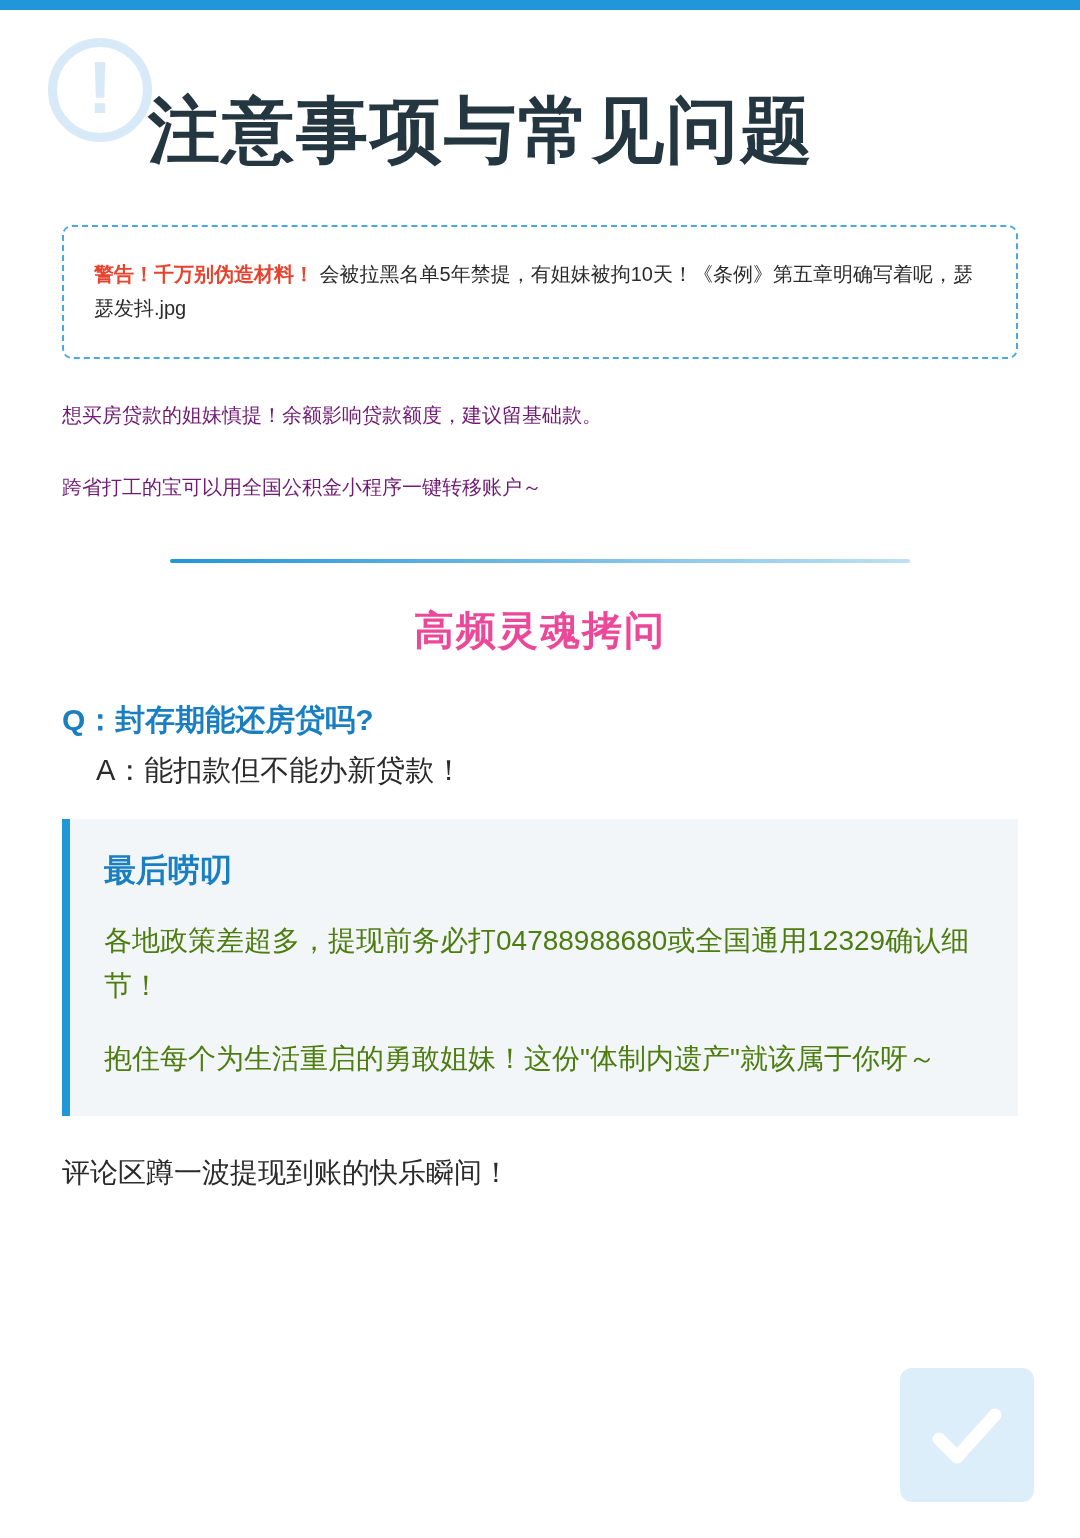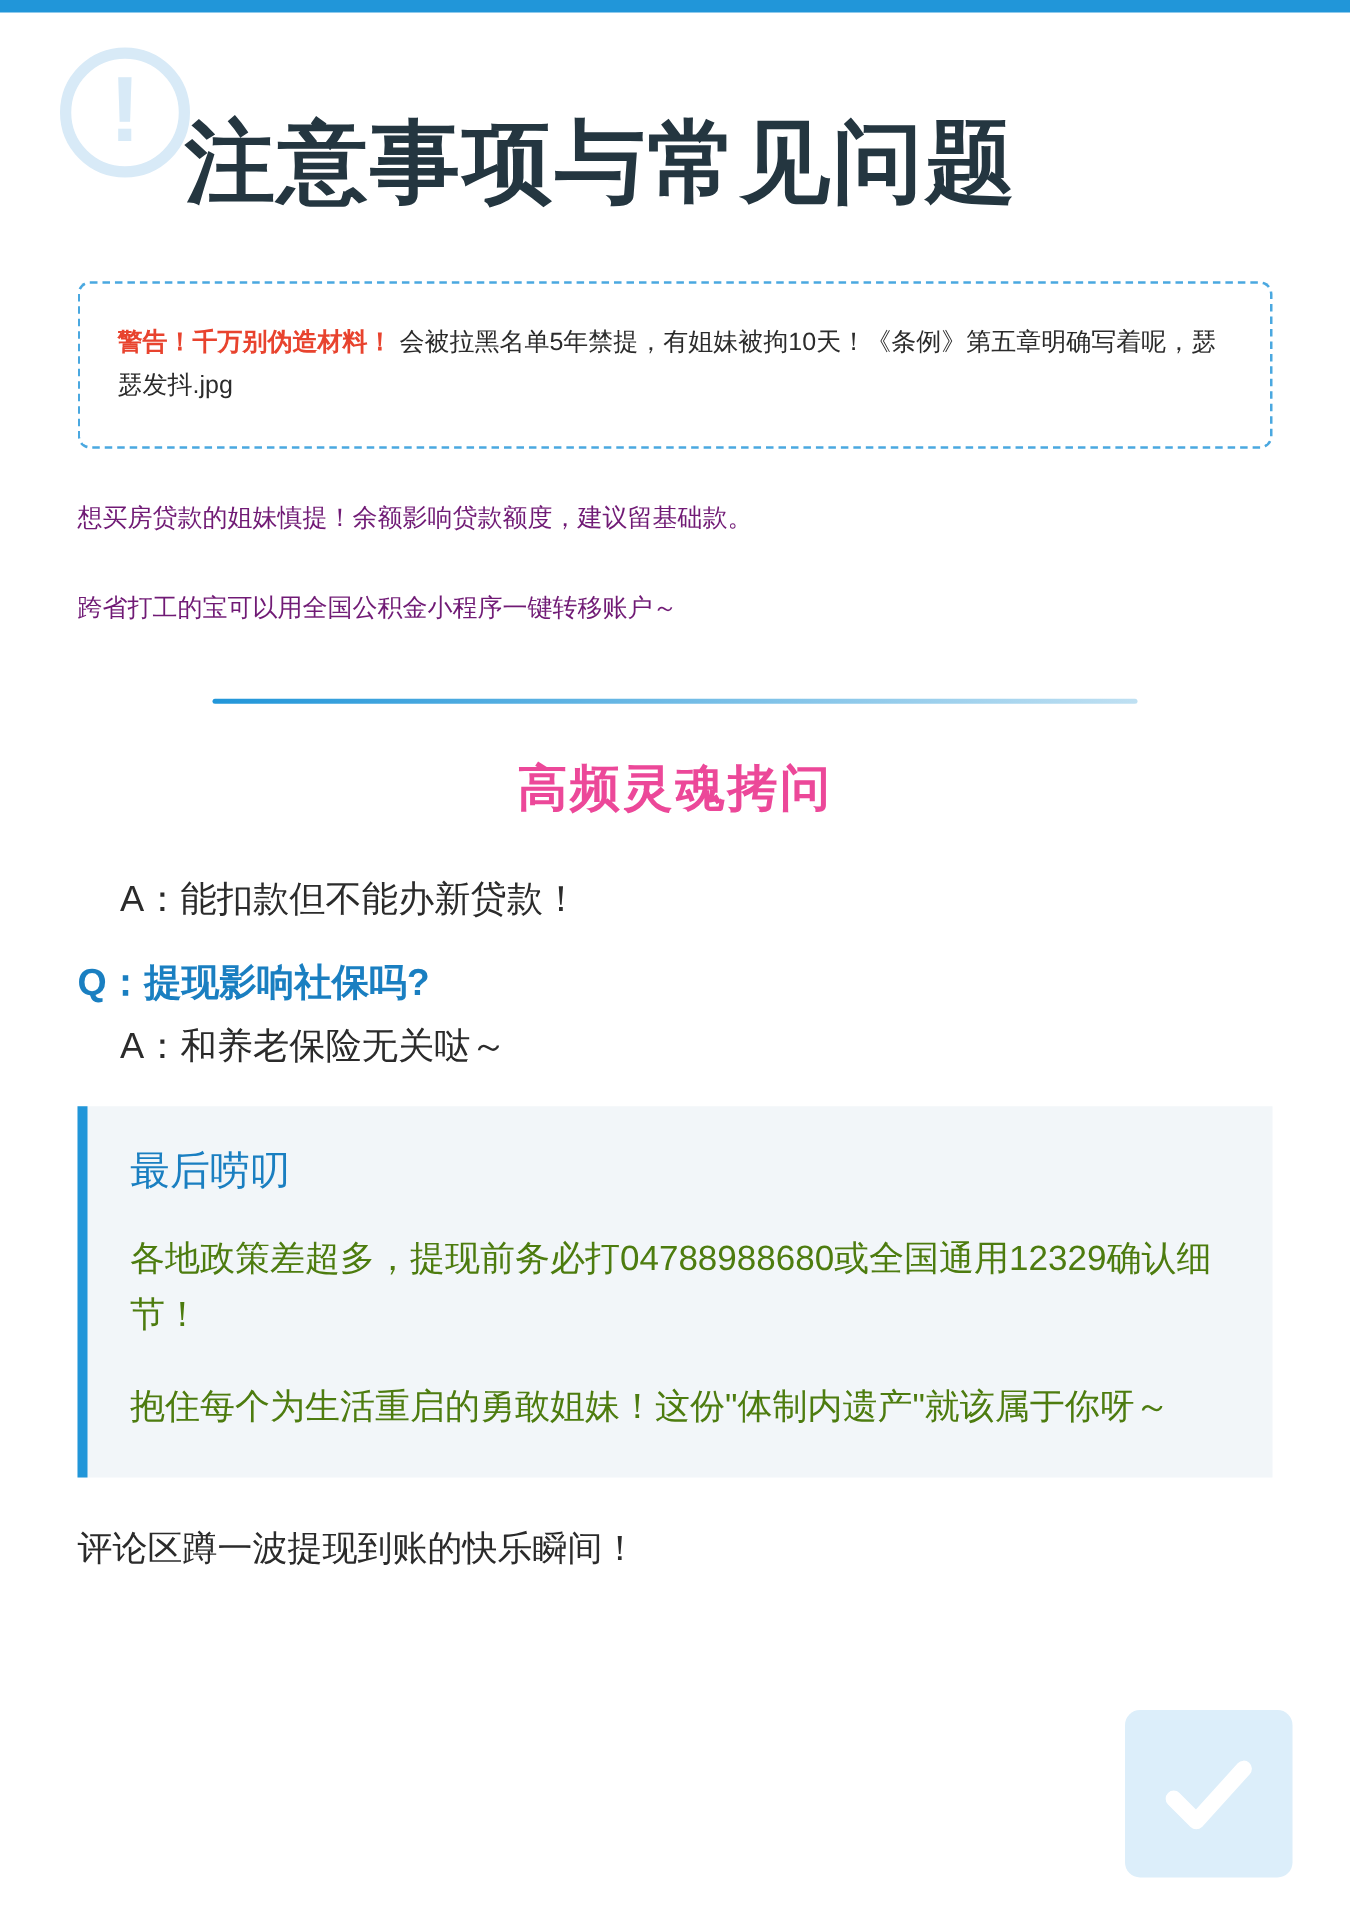--- a/index.html
+++ b/index.html
@@ -121,21 +121,21 @@
   }
   .note-box {
     margin-top: 28px;
     background: #f2f6f9;
     border-left: 8px solid #2196d9;
     padding: 30px 34px 34px 34px;
     box-sizing: border-box;
   }
   .note-title {
     font-size: 32px;
-    font-weight: normal;
+    font-weight: bold;
     color: #1a7fc1;
     margin: 0 0 26px 0;
   }
   .note-para {
     font-size: 28px;
     line-height: 1.6;
     color: #4d7c0f;
     margin: 0 0 28px 0;
   }
   .note-para:last-child { margin-bottom: 0; }
@@ -186,25 +186,22 @@
     <p class="para">跨省打工的宝可以用全国公积金小程序一键转移账户～</p>
 
     <div class="divider-wrap">
       <div class="divider"></div>
     </div>
 
     <h2 class="section-title">高频灵魂拷问</h2>
 
     <div class="qa-list">
       <div>
+        <p class="qa-q">Q：封存期能还房贷吗?</p>
         <p class="qa-a">A：能扣款但不能办新贷款！</p>
-      </div>
-      <div>
-        <p class="qa-q">Q：提现影响社保吗?</p>
-        <p class="qa-a">A：和养老保险无关哒～</p>
       </div>
     </div>
 
     <div class="note-box">
       <p class="note-title">最后唠叨</p>
       <p class="note-para">各地政策差超多，提现前务必打04788988680或全国通用12329确认细节！</p>
       <p class="note-para">抱住每个为生活重启的勇敢姐妹！这份"体制内遗产"就该属于你呀～</p>
     </div>
 
     <p class="footer-line">评论区蹲一波提现到账的快乐瞬间！</p>

